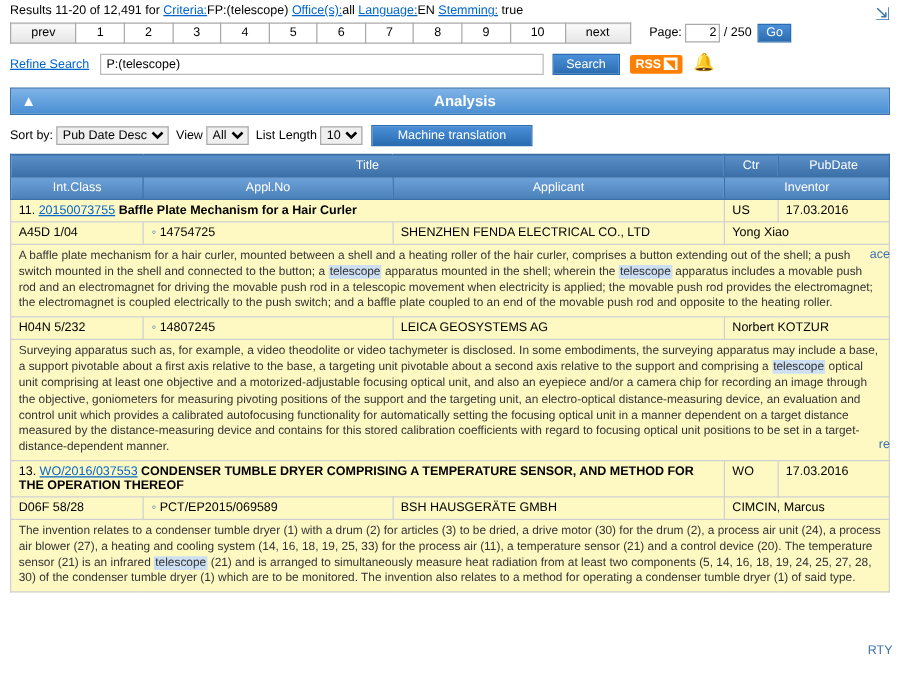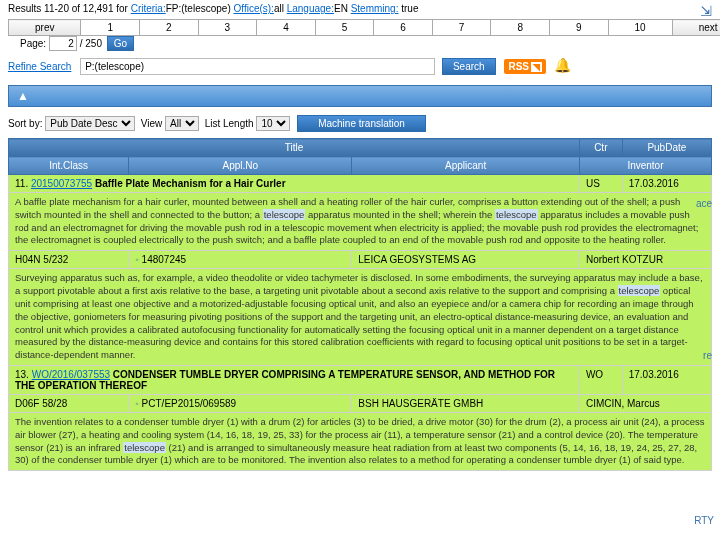--- a/index.html
+++ b/index.html
@@ -2,41 +2,41 @@
 <html><head>
 <meta charset="utf-8">
 <style>
   * { box-sizing: border-box; margin: 0; padding: 0; }
   body { font-family: Arial, sans-serif; font-size: 10px; background: #fff; width: 720px; height: 540px; position: relative; }
   a.lk { color: #0066cc; text-decoration: underline; }
   .top-line { padding: 3px 8px 2px; font-size: 10px; }
   .top-line .right-icon { float: right; color: #3b73af; font-size: 14px; cursor: pointer; }
   .pager-row { padding: 2px 8px 4px; }
   .pager { display: inline-block; border-collapse: collapse; vertical-align: middle; }
-  .pager td { border: 1px solid #aaa; padding: 2px 26px; text-align: center; font-size: 10px; background: #fff; }
+  .pager td { border: 1px solid #aaa; padding: 2px 16px; text-align: center; font-size: 10px; background: #fff; }
   .pager td.btn { background: linear-gradient(#fafafa,#e6e6e6); cursor: pointer; }
   .page-jump { display: inline-block; margin-left: 12px; font-size: 10px; }
   .page-jump input { width: 28px; text-align: right; font-size: 10px; border: 1px solid #aaa; padding: 1px 2px; }
   .page-jump .go { background: linear-gradient(#4a90d9,#2b6cb0); color: #fff; border: 1px solid #2b6cb0; padding: 1px 6px; cursor: pointer; font-size: 10px; margin-left: 2px; }
   .refine-row { padding: 2px 8px 6px; font-size: 10px; }
   .refine-row input[type=text] { width: 355px; border: 1px solid #bbb; padding: 2px 4px; font-size: 10px; margin-left: 6px; }
   .refine-row .search-btn { background: linear-gradient(#4a90d9,#2b6cb0); color: #fff; border: 1px solid #2b6cb0; padding: 2px 10px; cursor: pointer; font-size: 10px; margin-left: 4px; }
   .rss { display: inline-block; background: #ff7f00; color: #fff; font-weight: bold; padding: 2px 4px; font-size: 10px; margin-left: 6px; border-radius: 2px; }
   .rss .sym { background: #fff; color: #ff7f00; padding: 0 2px; margin-left: 2px; font-size: 9px; }
   .bell { color: #ff9900; font-size: 14px; margin-left: 6px; cursor: pointer; }
   .analysis-bar { background: linear-gradient(#7fb3e6,#4a8fd4); color: #fff; border: 1px solid #3b73af; margin: 4px 8px 6px; padding: 3px 8px; font-size: 12px; font-weight: bold; display: flex; }
   .analysis-bar .collapse { cursor: pointer; padding-right: 12px; }
   .analysis-bar .title { flex: 1; text-align: center; }
   .sort-row { padding: 2px 8px 6px; font-size: 10px; }
   .sort-row select { font-size: 10px; border: 1px solid #aaa; }
   .mt-btn { background: linear-gradient(#4a90d9,#2b6cb0); color: #fff; border: 1px solid #2b6cb0; padding: 2px 20px; cursor: pointer; font-size: 10px; margin-left: 4px; }
   table.results { width: calc(100% - 16px); margin: 0 8px; border-collapse: collapse; font-size: 10px; padding-left: 40px; }
   table.results thead th { background: linear-gradient(#5b8fc7,#3b6fa7); color: #fff; font-weight: normal; padding: 3px 6px; border: 1px solid #3b6fa7; text-align: center; }
   table.results thead tr.sub th { background: linear-gradient(#6ba0d8,#4a80b8); }
-  table.results td { border: 1px solid #d0d0d0; padding: 3px 6px; vertical-align: top; background: #bef264; }
+  table.results td { border: 1px solid #d0d0d0; padding: 3px 6px; vertical-align: top; background: #fef9c3; }
   table.results td.abstract { font-size: 9.5px; line-height: 1.35; color: #333; }
   .hl { background: #cddff2; padding: 0 1px; }
   .ghost-text { position: absolute; color: #3b73af; font-size: 10px; pointer-events: none; }
 </style>
 </head>
 <body>
 
 <div class="top-line">
   <span>Results 11-20 of 12,491 for</span>
   <a class="lk"><span>Criteria:</span></a><span>FP:(telescope)</span>
@@ -74,20 +74,21 @@
 <div class="refine-row">
   <a class="lk">Refine Search</a>
   <input type="text" value="P:(telescope)" style="">
   <button class="search-btn">Search</button>
   <span class="rss"><span>RSS</span><span class="sym">◥</span></span>
   <span class="bell">🔔</span>
 </div>
 
 <div class="analysis-bar">
   <span class="collapse">▲</span>
+  <span class="title">Analysis</span>
 </div>
 
 <div class="sort-row">
   <span>Sort by:</span>
   <select><option>Pub Date Desc</option></select>&nbsp;
   <span>View</span>
   <select><option>All</option></select>&nbsp;
   <span>List Length</span>
   <select><option>10</option></select>
   <button class="mt-btn">Machine translation</button>
@@ -105,20 +106,26 @@
       <th>Appl.No</th>
       <th>Applicant</th>
       <th colspan="2">Inventor</th>
     </tr>
   </thead>
   <tbody id="results-body">
       <tr>
         <td colspan="3">11. <a class="lk">20150073755</a> <b>Baffle Plate Mechanism for a Hair Curler</b></td>
         <td>US</td>
         <td>17.03.2016</td>
+      </tr>
+      <tr>
+        <td>A45D 1/04</td>
+        <td><span style="color:#3b73af">◦</span> 14754725</td>
+        <td>SHENZHEN FENDA ELECTRICAL CO., LTD</td>
+        <td colspan="2">Yong Xiao</td>
       </tr>
       <tr>
         <td colspan="5" class="abstract">A baffle plate mechanism for a hair curler, mounted between a shell and a heating roller of the hair curler, comprises a button extending out of the shell; a push switch mounted in the shell and connected to the button; a <span class="hl">telescope</span> apparatus mounted in the shell; wherein the <span class="hl">telescope</span> apparatus includes a movable push rod and an electromagnet for driving the movable push rod in a telescopic movement when electricity is applied; the movable push rod provides the electromagnet; the electromagnet is coupled electrically to the push switch; and a baffle plate coupled to an end of the movable push rod and opposite to the heating roller.</td>
       </tr>
       <tr>
         <td>H04N 5/232</td>
         <td><span style="color:#3b73af">◦</span> 14807245</td>
         <td>LEICA GEOSYSTEMS AG</td>
         <td colspan="2">Norbert KOTZUR</td>
       </tr>

